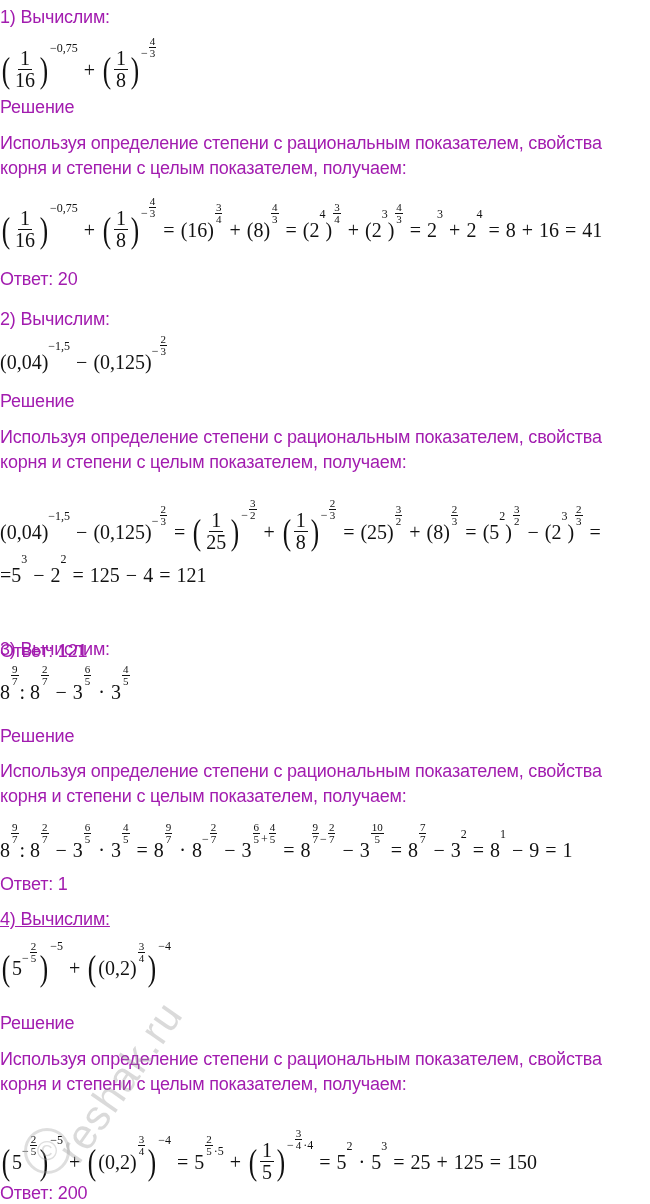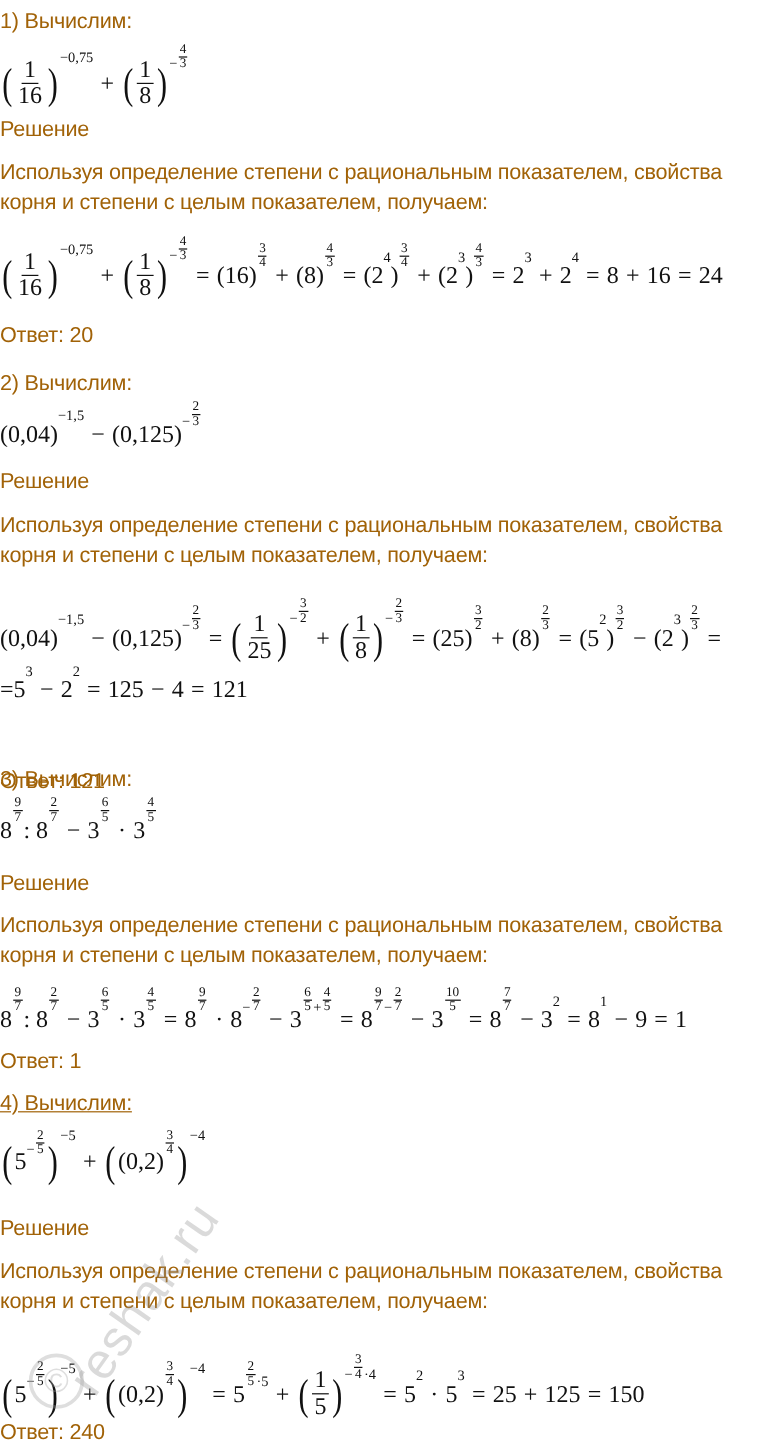--- a/index.html
+++ b/index.html
@@ -2,21 +2,21 @@
 <html><head>
 <meta charset="utf-8">
 <style>
   html, body { margin: 0; padding: 0; background: #ffffff; }
   body {
     width: 650px; height: 1204px; overflow: hidden; position: relative;
     font-family: "Liberation Serif", "DejaVu Serif", serif;
     color: #111; font-size: 19px;
   }
   .line { position: absolute; left: 0; white-space: nowrap; line-height: 1; }
-  .text { font-family: "Liberation Sans", "DejaVu Sans", sans-serif; font-size: 18px; color: #a16207; letter-spacing: -0.2px; }
+  .text { font-family: "Liberation Sans", "DejaVu Sans", sans-serif; font-size: 18px; color: #a21caf; letter-spacing: -0.2px; }
   .math { font-family: "Liberation Serif", "DejaVu Serif", serif; font-size: 20px; display: flex; align-items: center; }
   .supwrap { display: inline-flex; align-items: center; position: relative; }
   .frac { display: inline-flex; flex-direction: column; align-items: center; vertical-align: middle; margin: 0 1px; }
   .frac > .num { border-bottom: 1px solid #111; padding: 0 2px; line-height: 1.05; }
   .frac > .den { padding: 0 2px; line-height: 1.05; }
   .frac.small { font-size: 11px; }
   .frac.small > .num, .frac.small > .den { padding: 0 1px; line-height: 1; }
   .paren { font-size: 36px; line-height: 1; font-weight: 300; transform: scaleX(0.7); display: inline-block; }
   .op { margin: 0 6px; }
   .raise { position: relative; top: -16px; font-size: 12px; display: inline-flex; align-items: flex-end; }
@@ -175,21 +175,21 @@
       <span class="op">=</span>
       <span class="supwrap">
         <span>8</span>
       </span>
       <span class="op">+</span>
       <span class="supwrap">
         <span>16</span>
       </span>
       <span class="op">=</span>
       <span class="supwrap">
-        <span>24</span>
+        <span>41</span>
       </span>
     </div>
     <div class="line text" style="top: 270px;">Ответ: 20</div>
     <div class="line text" style="top: 310px;">2) Вычислим:</div>
     <div class="line math" style="top: 350px;">
       <span class="supwrap">
         <span>(0,04)</span>
         <span class="raise">
           <span>−1,5</span>
         </span>
@@ -651,17 +651,17 @@
       </span>
       <span class="op">+</span>
       <span class="supwrap">
         <span>125</span>
       </span>
       <span class="op">=</span>
       <span class="supwrap">
         <span>150</span>
       </span>
     </div>
-    <div class="line text" style="top: 1184px;">Ответ: 240</div>
+    <div class="line text" style="top: 1184px;">Ответ: 200</div>
   </div>
 
 <div class="watermark">reshak.ru</div>
 <div class="copyright">©</div>
 
 </body></html>

